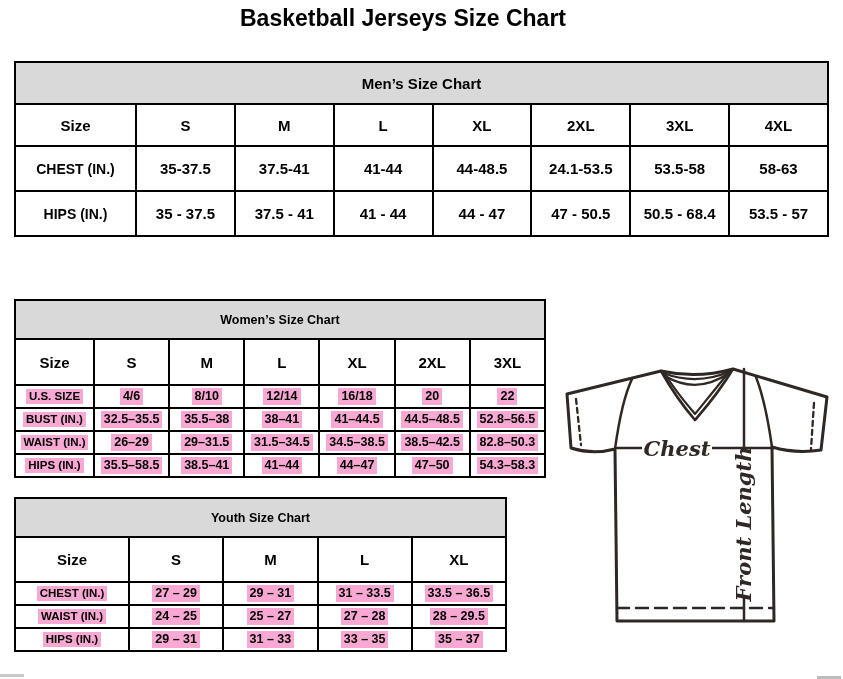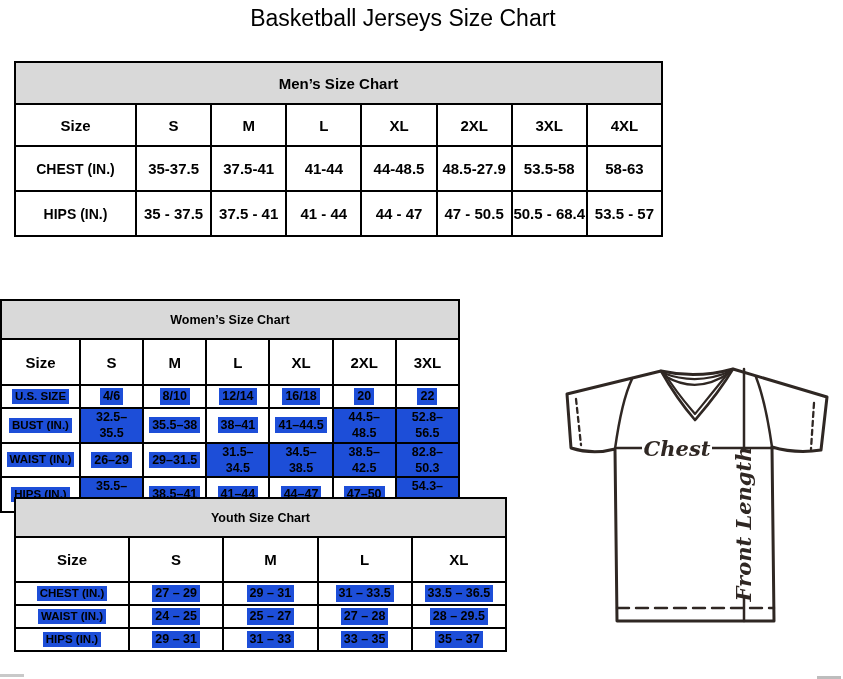--- a/index.html
+++ b/index.html
@@ -3,50 +3,50 @@
 <meta charset="utf-8">
 <style>
   html,body{margin:0;padding:0;}
   body{
     width:843px;height:679px;position:relative;background:#ffffff;
     font-family:"Liberation Sans","DejaVu Sans",sans-serif;color:#000;
     overflow:hidden;
   }
   .page-title{
     position:absolute;top:5px;left:403px;transform:translateX(-50%);
-    font-size:23px;font-weight:normal;white-space:nowrap;color:#000;
+    font-size:23px;font-weight:bold;white-space:nowrap;color:#000;
   }
   table.size-table{
     position:absolute;border-collapse:collapse;table-layout:fixed;
     background:#fff;
   }
   table.size-table td{
     border:2px solid #000;text-align:center;vertical-align:middle;
     font-weight:bold;padding:0;color:#000;
   }
   td.cap{background:#d9d9d9;font-size:17px;}
   
-  table.men{left:14px;top:61px;width:649px;}
+  table.men{left:14px;top:61px;width:815px;}
   table.men td{font-size:15px;height:43px;}
   table.men tr.cap-row td{height:40px;}
   table.men tr.hdr-row td{height:40px;}
   table.men td.rlabel{font-size:14px;}
   
-  table.women{left:0;top:299px;width:460px;padding-left:24px;}
+  table.women{left:14px;top:299px;width:532px;padding-left:24px;}
   table.women td{font-size:12.5px;height:21px;}
   table.women tr.cap-row td{height:37px;}
   table.women tr.hdr-row td{height:44px;font-size:15px;}
   table.women td.rlabel{font-size:11.5px;}
   
   table.youth{left:14px;top:497px;width:493px;}
   table.youth td{font-size:12.5px;height:21px;margin-left:32px;}
   table.youth tr.cap-row td{height:37px;}
   table.youth tr.hdr-row td{height:43px;font-size:15px;}
   table.youth td.rlabel{font-size:11.5px;}
-  .hl{background:#1d4ed8;padding:0 3px;display:inline-block;line-height:1.3;}
+  .hl{background:#f9a8d4;padding:0 3px;display:inline-block;line-height:1.3;}
   
   .jersey{position:absolute;left:553px;top:352px;width:290px;height:272px;}
   .jersey text{
     font-family:"DejaVu Serif","Liberation Serif",serif;
     font-weight:bold;font-style:italic;font-size:21px;fill:#2f2723;
   }
   
   .sb-left{position:absolute;left:0;top:674px;width:24px;height:3px;background:#c9c9c9;}
   .sb-right{position:absolute;left:817px;top:676px;width:24px;height:3px;background:#bdbdbd;}
 </style>
@@ -79,21 +79,21 @@
       <td>2XL</td>
       <td>3XL</td>
       <td>4XL</td>
     </tr>
     <tr>
       <td class="rlabel">CHEST (IN.)</td>
       <td>35-37.5</td>
       <td>37.5-41</td>
       <td>41-44</td>
       <td>44-48.5</td>
-      <td>48.5-27.9</td>
+      <td>24.1-53.5</td>
       <td>53.5-58</td>
       <td>58-63</td>
     </tr>
     <tr>
       <td class="rlabel">HIPS (IN.)</td>
       <td>35 - 37.5</td>
       <td>37.5 - 41</td>
       <td>41 - 44</td>
       <td>44 - 47</td>
       <td>47 - 50.5</td>

